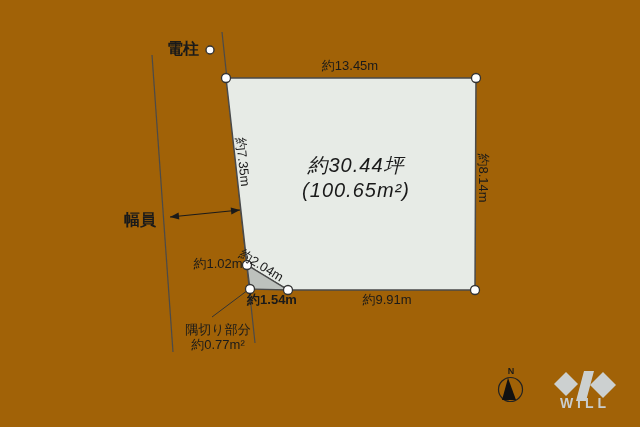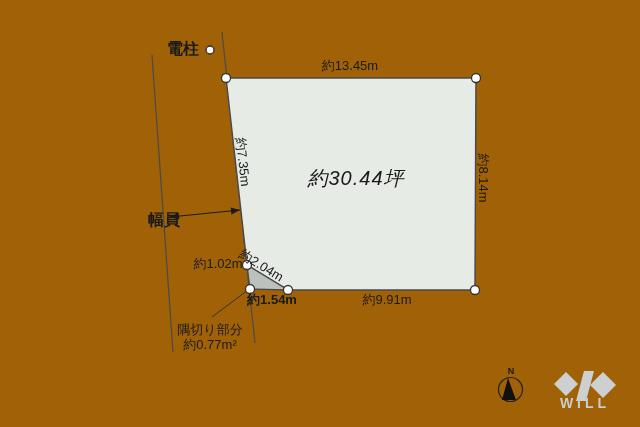--- a/index.html
+++ b/index.html
@@ -76,35 +76,36 @@
   <div class="lbl lbl-pole" style="left:183px;top:49px;">電柱</div>
 
   <div class="lbl" style="left:350px;top:66px;">約13.45m</div>
 
   <div class="lbl lbl-rot90" style="left:483px;top:178px;">約8.14m</div>
 
   <div class="lbl lbl-rot-left-edge" style="left:242px;top:162px;">約7.35m</div>
 
   <div class="lbl lbl-area center-block" style="left:356px;top:178px;font-style:italic;">
     <div>約30.44坪</div>
+    <div>(100.65m²)</div>
   </div>
 
-  <div class="lbl lbl-roadwidth center-block" style="left:140px;top:220px;margin-left:24px;">
+  <div class="lbl lbl-roadwidth center-block" style="left:140px;top:220px;">
     <div>幅員</div>
   </div>
 
   <div class="lbl" style="left:218px;top:264px;">約1.02m</div>
 
   <div class="lbl lbl-rot-hyp" style="left:261px;top:266px;">約2.04m</div>
 
   <div class="lbl" style="left:272px;top:300px;font-weight:bold;">約1.54m</div>
 
   <div class="lbl" style="left:387px;top:300px;">約9.91m</div>
 
-  <div class="lbl lbl-note center-block" style="left:210px;top:337px;">
+  <div class="lbl lbl-note center-block" style="left:218px;top:337px;">
     <div>隅切り部分</div>
     <div>約0.77m²</div>
   </div>
 
   <div class="lbl lbl-compass-n" style="left:511px;top:371px;">N</div>
 
   <div class="lbl lbl-logo" style="left:585px;top:403px;">WILL</div>
 
 </div>
 

